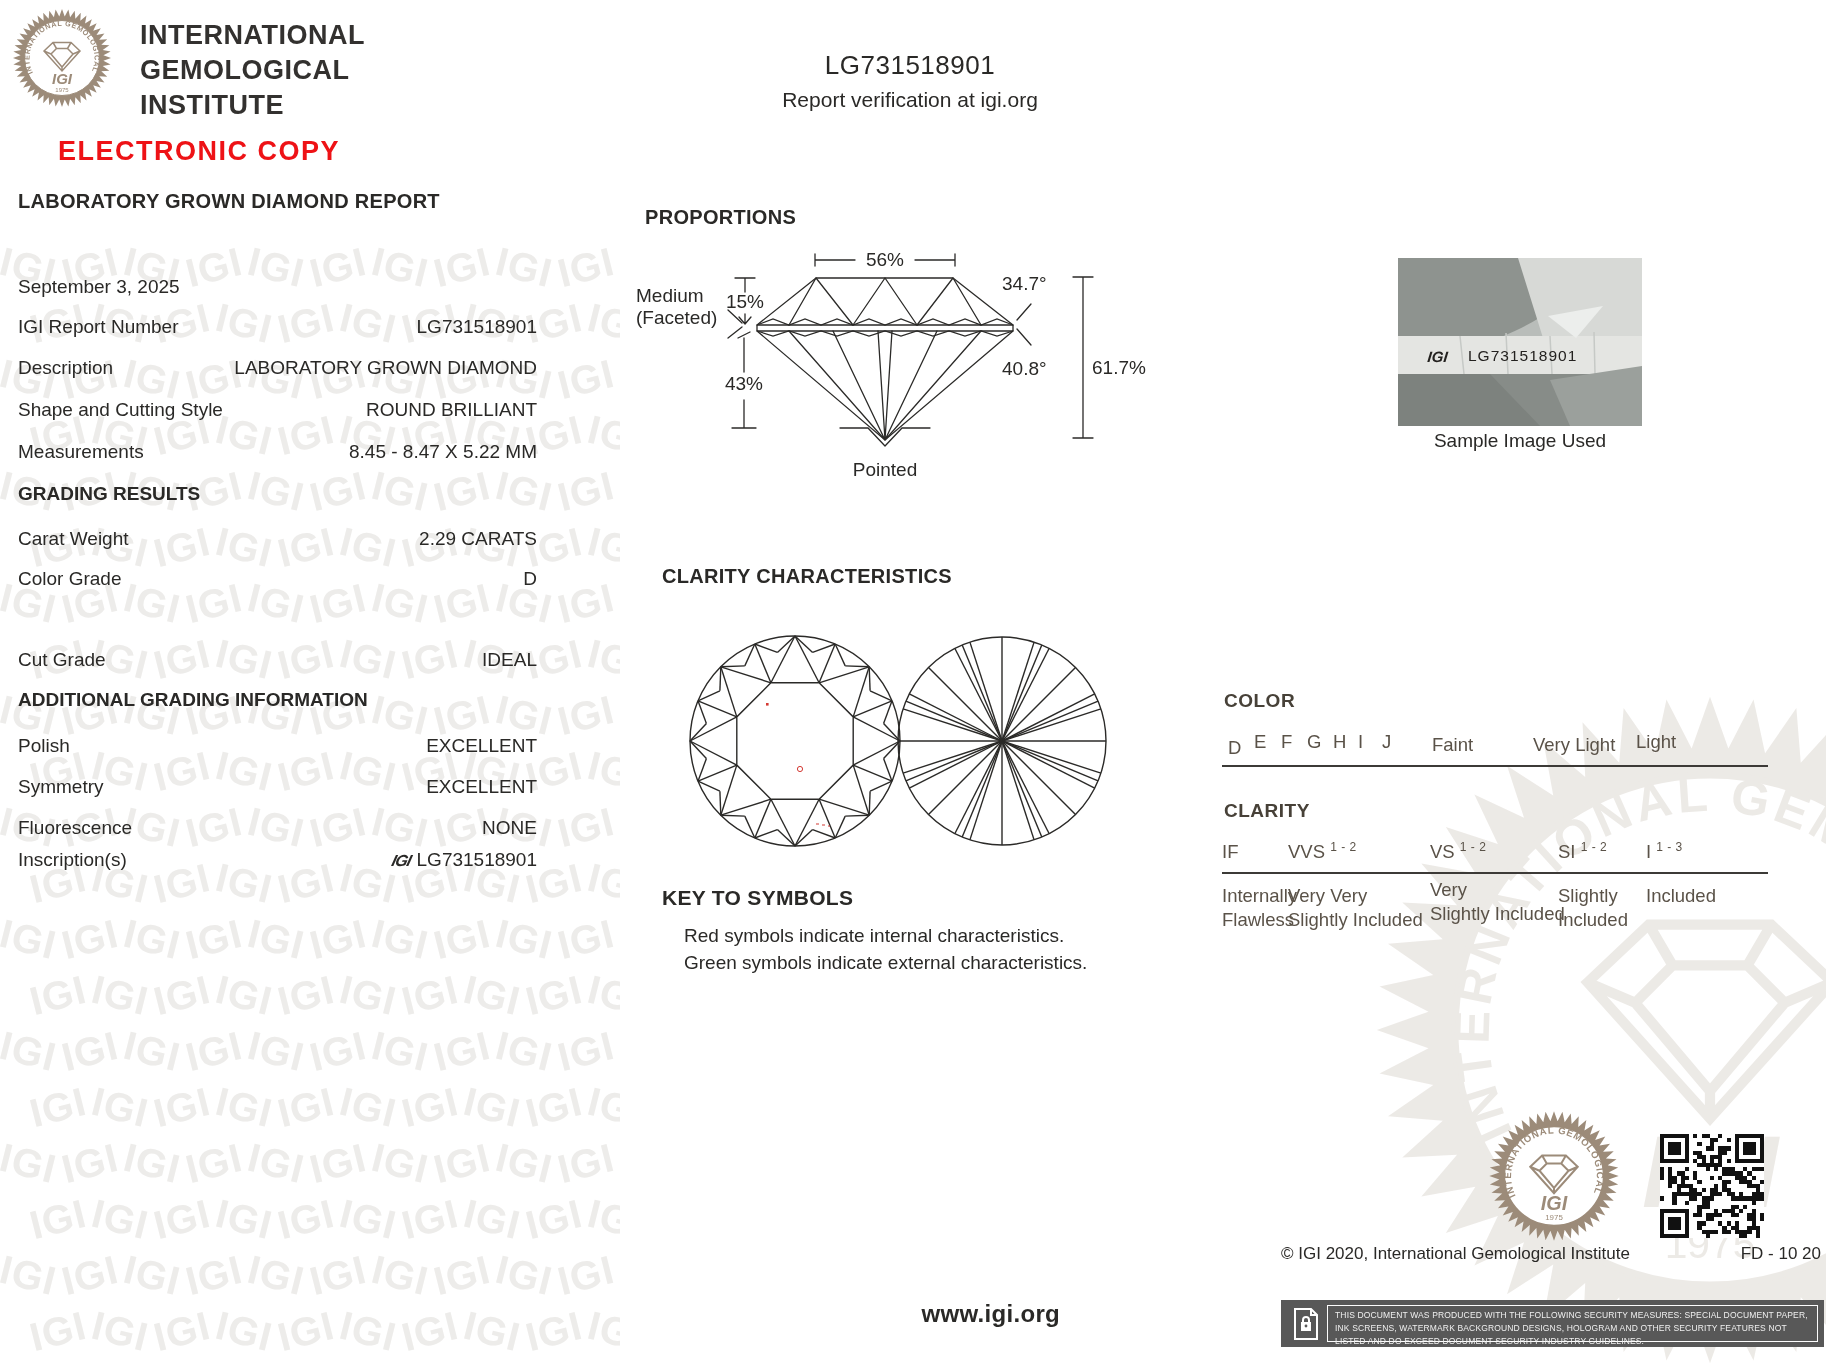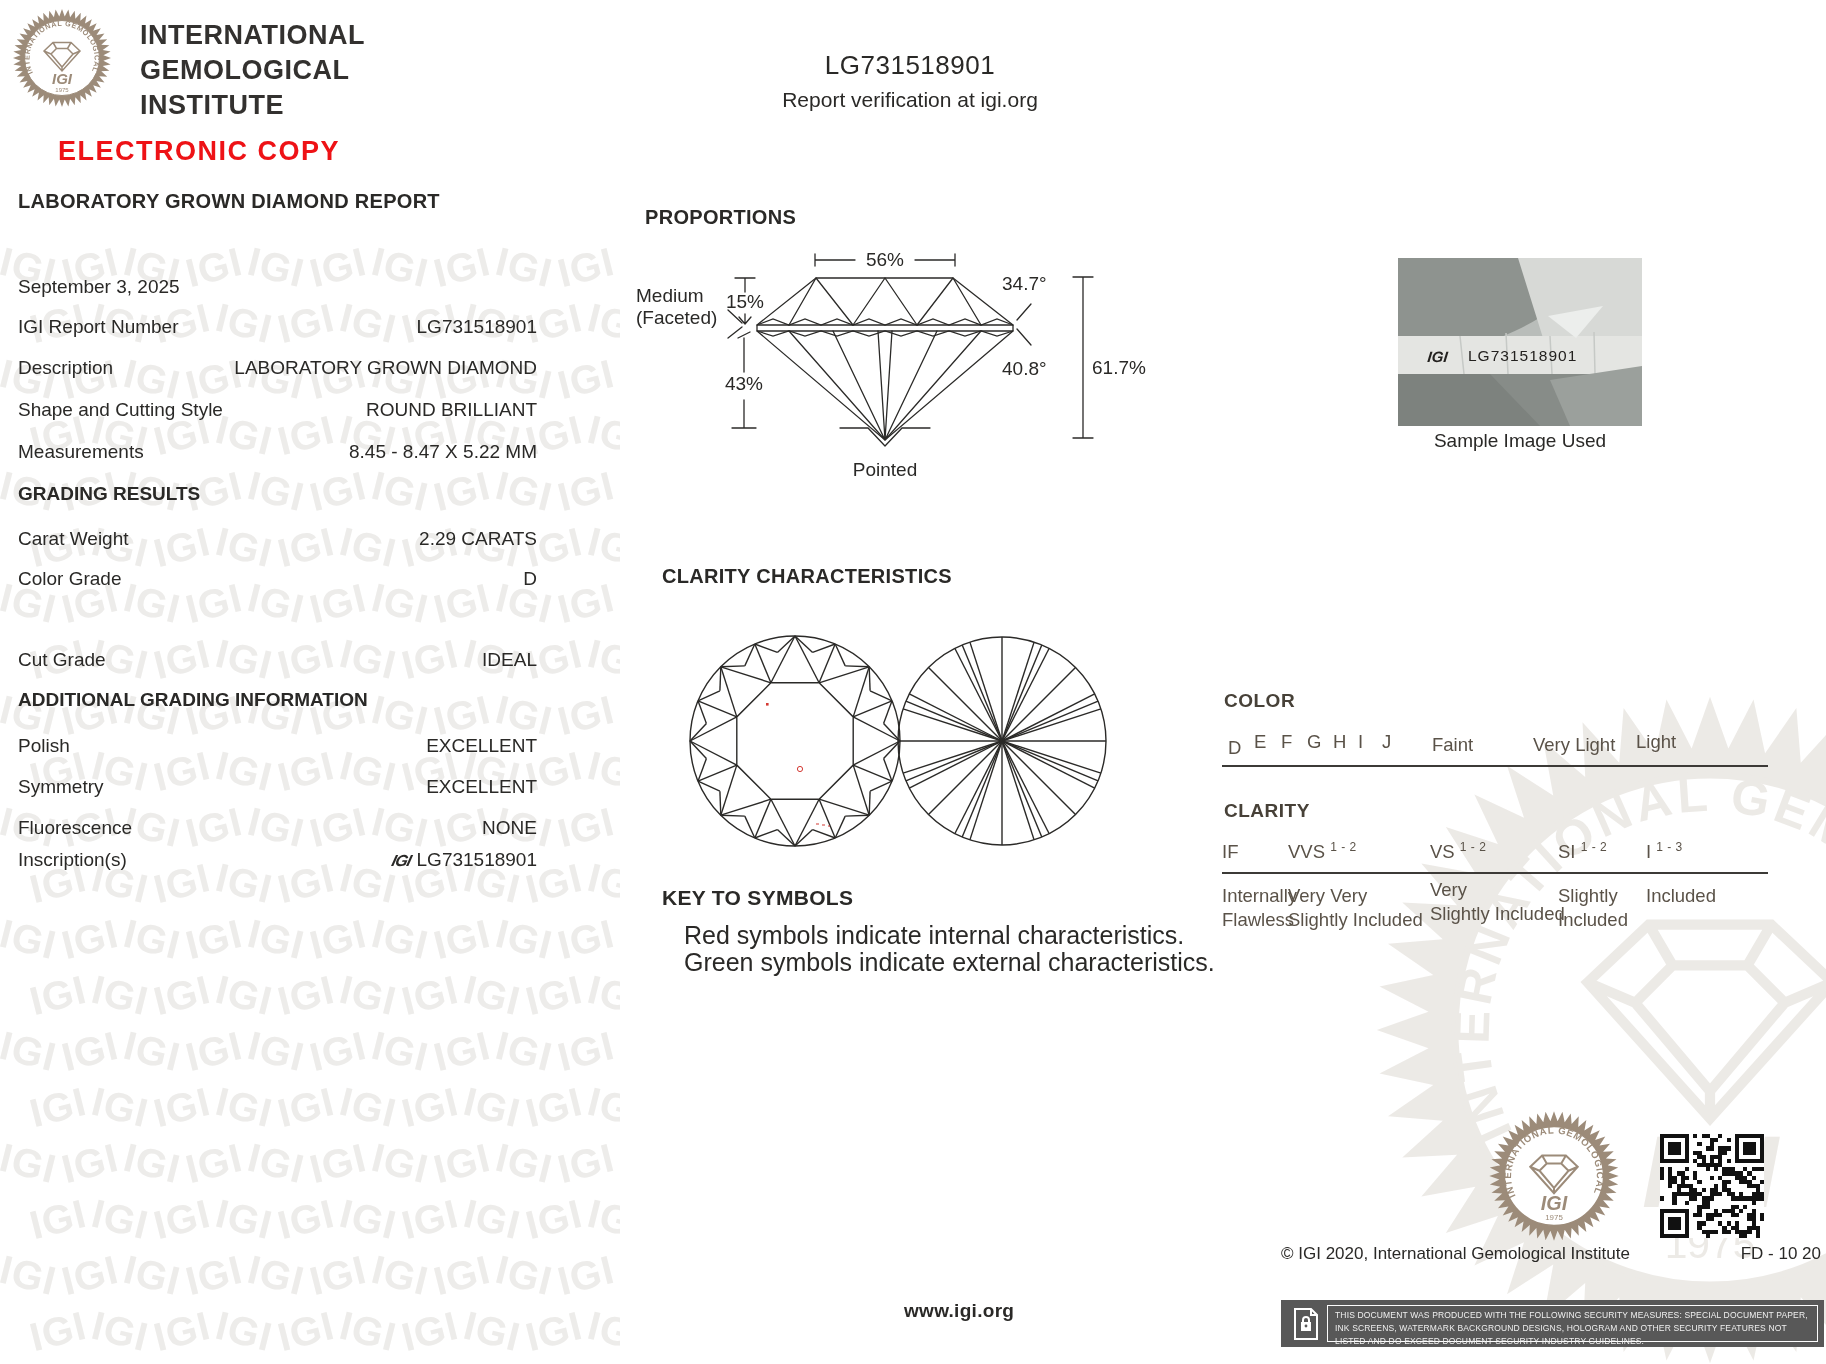--- a/index.html
+++ b/index.html
@@ -18,33 +18,33 @@
   .center-ver{left:700px;top:88px;width:420px;text-align:center;font-size:21px;}
   
   .doc-title{left:18px;top:190px;font-size:20px;font-weight:bold;letter-spacing:.3px;}
   .lrow{position:absolute;left:18px;width:519px;display:flex;justify-content:space-between;font-size:19px;z-index:2;}
   .sechead{position:absolute;left:18px;font-size:19px;font-weight:bold;z-index:2;}
   .comments{left:18px;top:878px;width:500px;font-size:19.5px;line-height:27px;white-space:pre-line;}
   .igi-glyph{display:inline-block;transform:skewX(-14deg);font-weight:bold;font-style:italic;font-size:16px;margin-right:6px;letter-spacing:-1px;}
   
   .sec-title{position:absolute;font-size:20px;font-weight:bold;z-index:2;letter-spacing:.3px;}
   svg text{font-family:"Liberation Sans",sans-serif;}
-  .keyline{position:absolute;left:684px;width:560px;font-size:25px;line-height:27px;z-index:2;}
+  .keyline{position:absolute;left:684px;width:560px;font-size:19px;line-height:27px;z-index:2;}
   
   .sample-cap{left:1398px;top:430px;width:244px;text-align:center;font-size:19px;}
   .scale-title{position:absolute;font-size:19px;font-weight:bold;color:#474138;letter-spacing:.5px;z-index:2;}
   .cletter{position:absolute;font-size:18.5px;color:#5a5248;z-index:2;}
   .crange{position:absolute;font-size:18.5px;color:#5a5248;z-index:2;}
   .scale-line{position:absolute;height:2px;background:#3c3a37;z-index:2;}
   .cgrade{position:absolute;font-size:18.5px;color:#5a5248;z-index:2;}
   .cgrade sup{font-size:12px;letter-spacing:.5px;}
   .cdesc{position:absolute;font-size:18.5px;line-height:24px;color:#5a5248;z-index:2;}
   
   .copyrow{left:1281px;top:1244px;width:540px;display:flex;justify-content:space-between;font-size:17px;}
-  .website{left:904px;top:1300px;width:200px;text-align:left;font-size:19px;font-weight:bold;letter-spacing:.3px;}
+  .website{left:860px;top:1300px;width:200px;text-align:right;font-size:24px;font-weight:bold;letter-spacing:.3px;}
   .secbar{left:1281px;top:1300px;width:543px;height:47px;}
   .secbox{position:absolute;left:46px;top:5px;right:6px;bottom:5px;border:1px solid #fdfdfd;
           padding:3px 7px;font-size:8.5px;line-height:13px;color:#f0f0f0;letter-spacing:.15px;}
 </style>
 </head>
 <body>
 
 <div id="page">
 
   <div id="wm-left">

